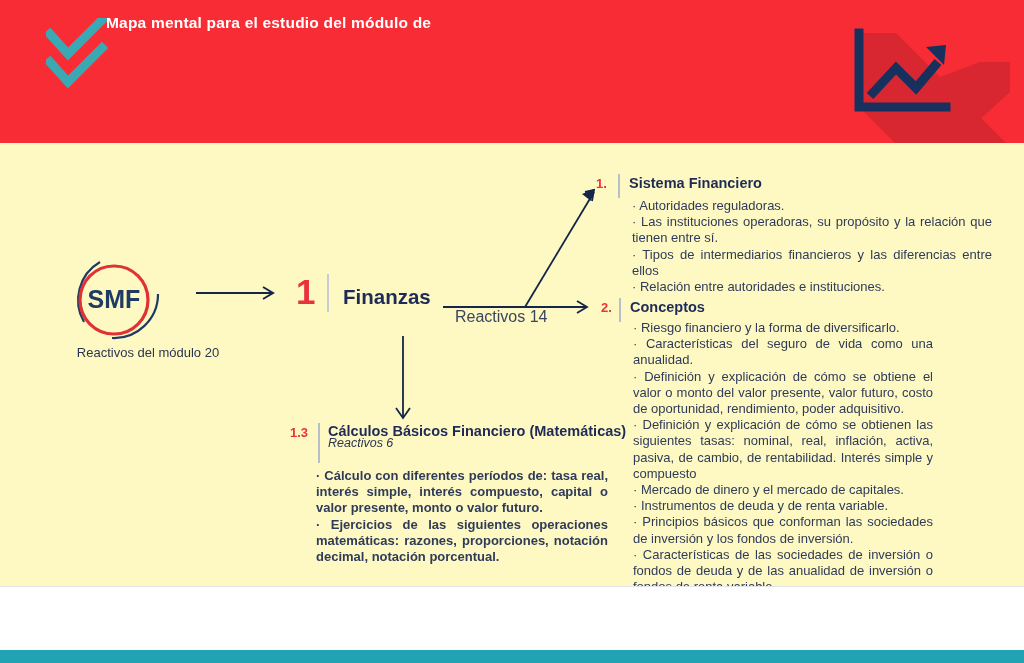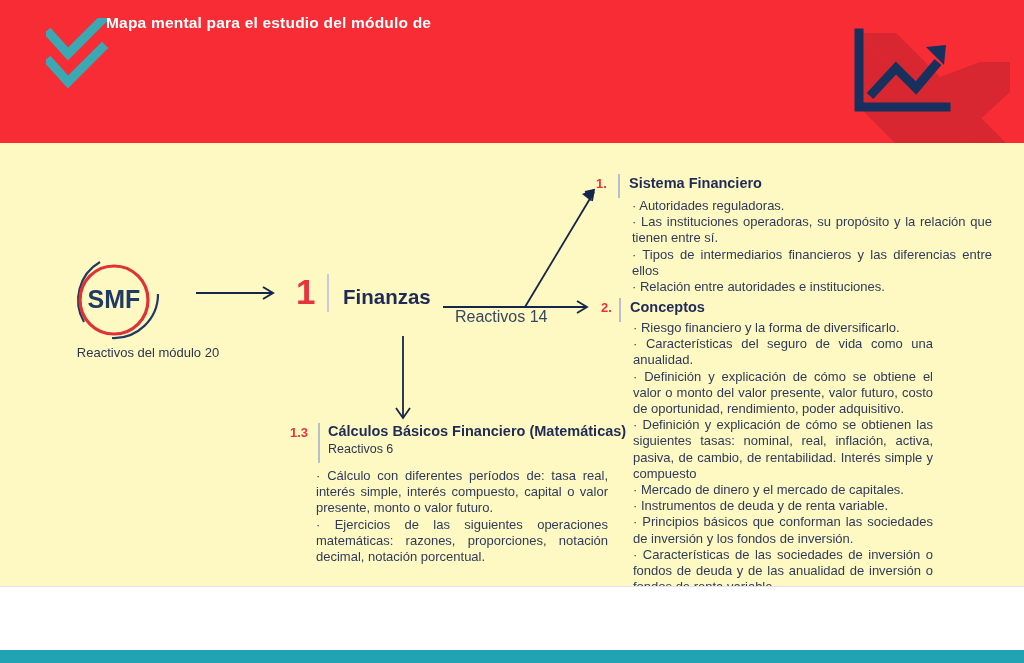--- a/index.html
+++ b/index.html
@@ -85,22 +85,22 @@
 
   #blk-conceptos{left:601px;top:300px;width:400px;}
   #blk-conceptos .bar{left:18px;height:24px;}
   #blk-conceptos .title{left:29px;top:-1px;}
   #blk-conceptos .body{left:32px;top:20px;width:300px;}
 
   #blk-calculos{left:290px;top:425px;width:340px;}
   #blk-calculos .num{font-size:13px;}
   #blk-calculos .bar{left:28px;height:40px;}
   #blk-calculos .title{left:38px;top:-2px;}
-  #blk-calculos .sub{left:38px;top:17px;}
-  #blk-calculos .body{left:26px;top:43px;width:292px;}
+  #blk-calculos .sub{left:38px;top:11px;font-style:italic;}
+  #blk-calculos .body{left:26px;top:43px;width:292px;font-weight:bold;}
 
   
   .footer-rule{position:absolute;left:0;top:586px;width:1024px;height:1px;background:#E2E4EA;}
   .footer{position:absolute;left:0;top:587px;width:1024px;height:63px;background:#fff;}
   .bottom-bar{position:absolute;left:0;top:650px;width:1024px;height:13px;background:#21A3B4;}
 </style>
 </head>
 <body>
 
 <div id="page">

